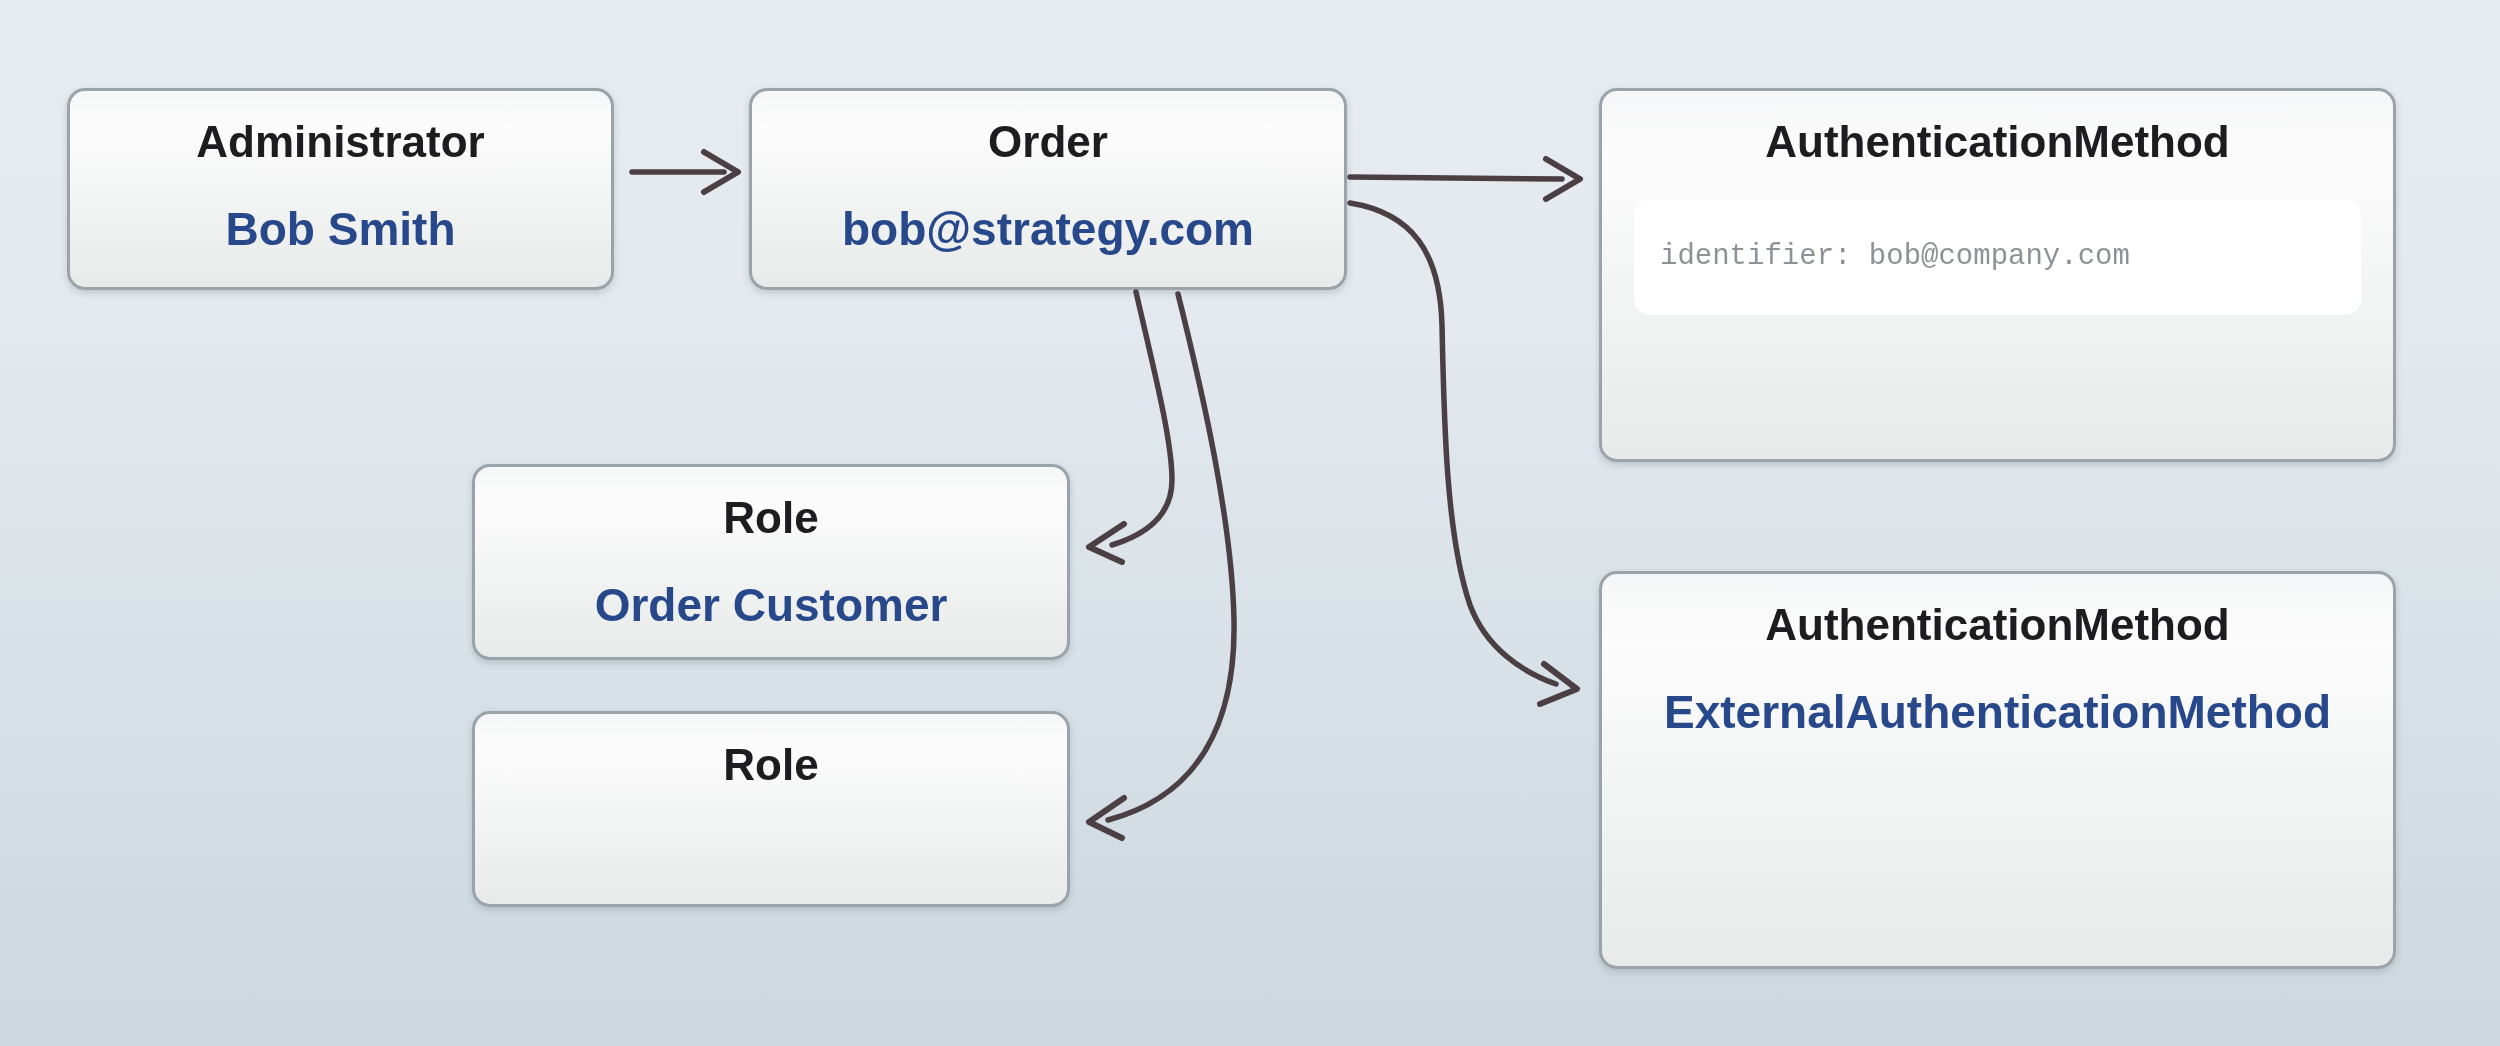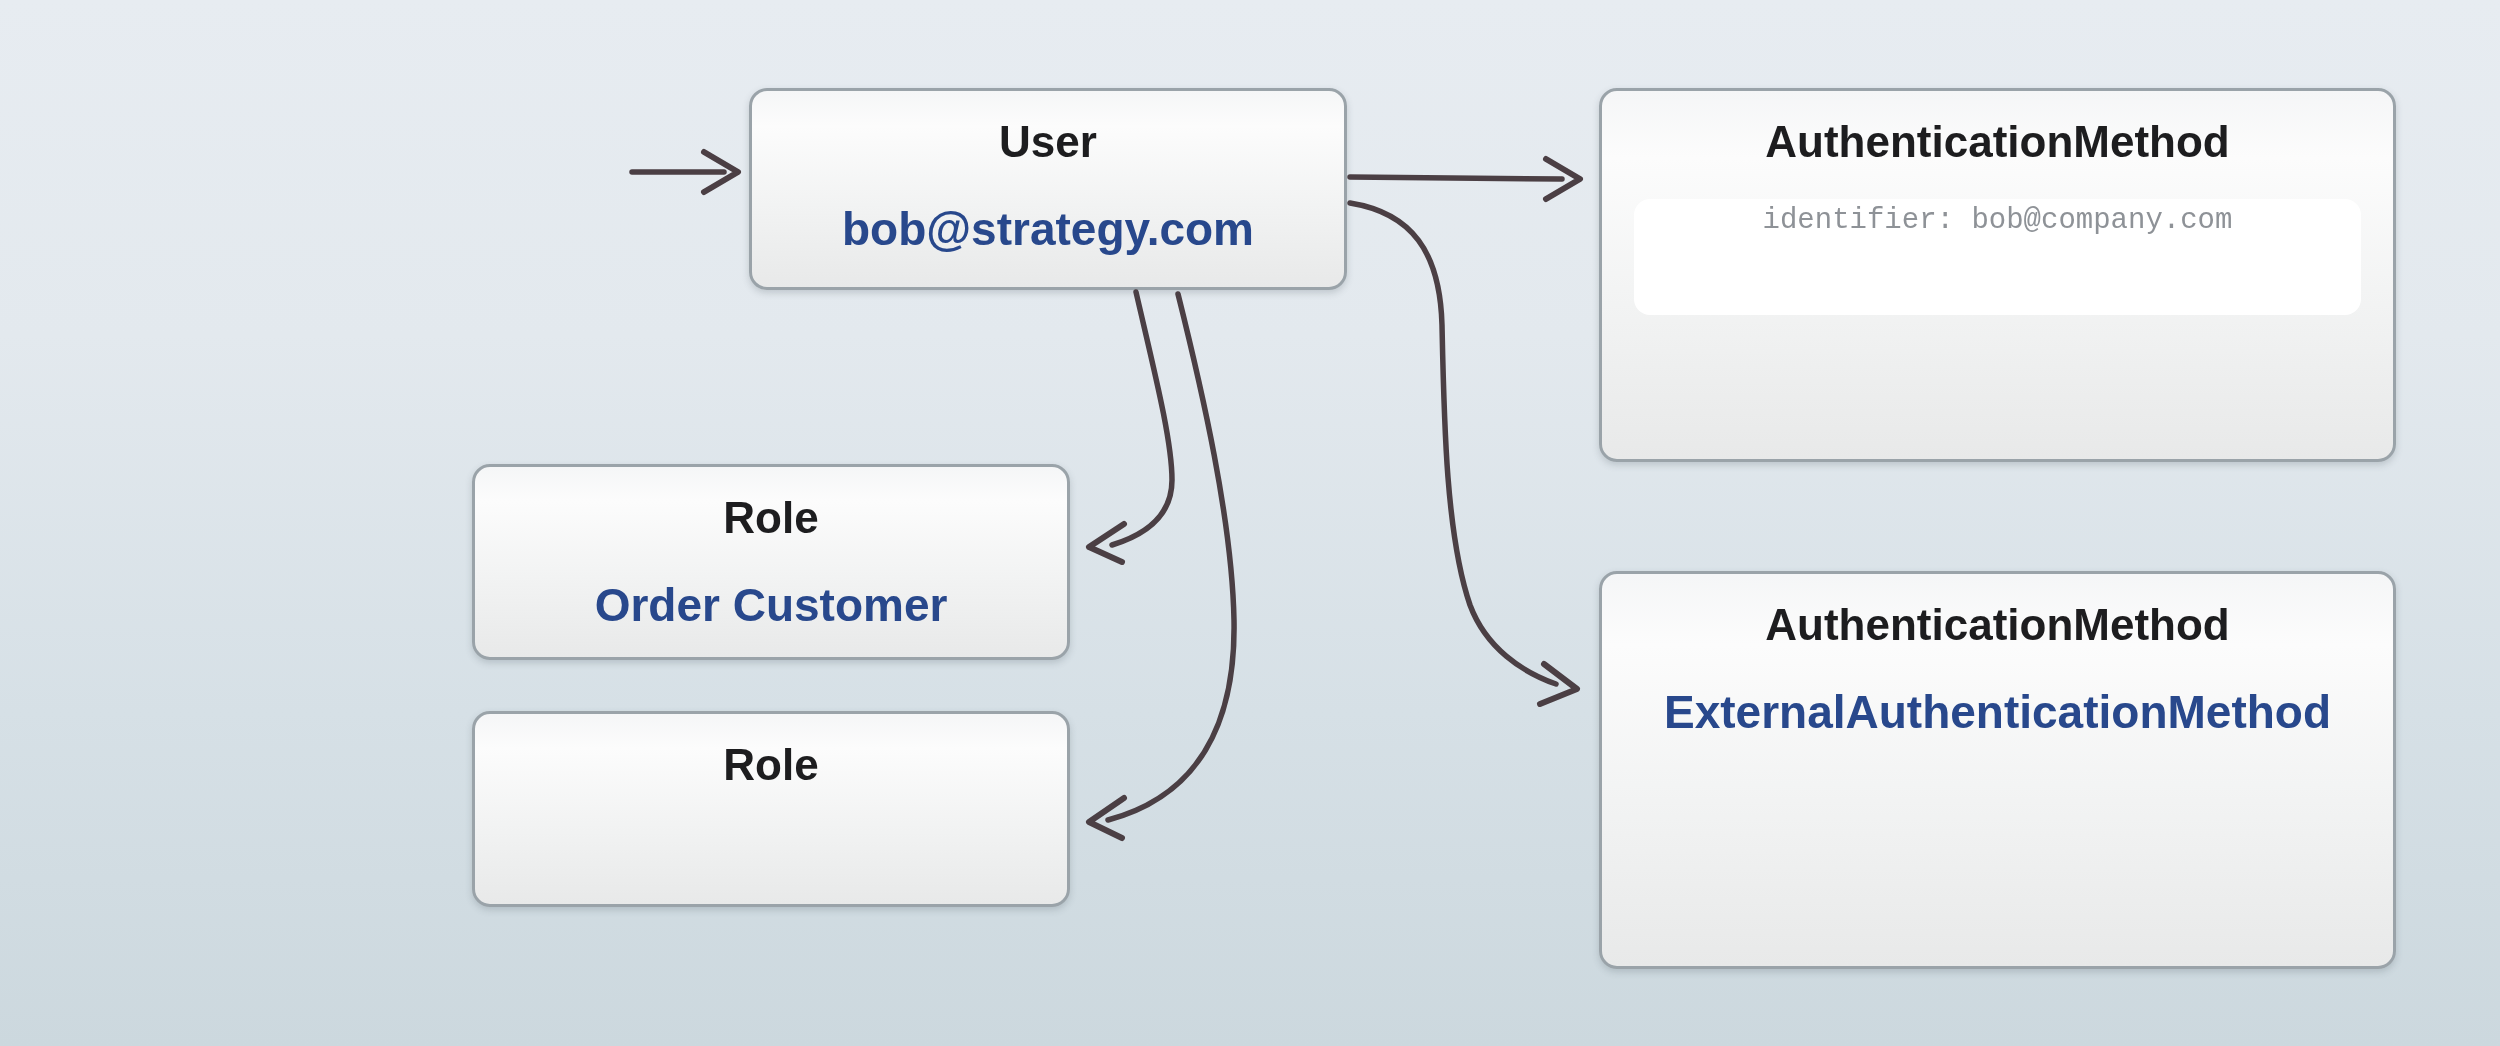--- a/index.html
+++ b/index.html
@@ -45,21 +45,21 @@
   }
   .attr-box {
     margin-top: 32px;
     width: calc(100% - 64px);
     height: 116px;
     box-sizing: border-box;
     background: #ffffff;
     border-radius: 16px;
     padding: 0 26px;
     display: flex;
-    flex-direction: row;
+    flex-direction: column;
     justify-content: center;
   }
   .attr-line {
     font-family: "Liberation Mono", "DejaVu Sans Mono", monospace;
     font-size: 29px;
     line-height: 44px;
     color: #8e9297;
     white-space: pre;
   }
   svg.edges {
@@ -77,23 +77,27 @@
     stroke-linejoin: round;
   }
   svg.edges path.shaft { stroke-width: 5.5; }
   svg.edges path.head  { stroke-width: 6; }
 </style>
 </head>
 <body>
 
 <div class="canvas">
 
+  <div class="node" style="left:67px; top:88px; width:547px; height:202px;">
+    <div class="node-title">Administrator</div>
+    <div class="node-subtitle">Bob Smith</div>
+  </div>
 
   <div class="node" style="left:749px; top:88px; width:598px; height:202px;">
-    <div class="node-title">User</div>
+    <div class="node-title">Order</div>
     <div class="node-subtitle">bob@strategy.com</div>
   </div>
 
   <div class="node" style="left:1599px; top:88px; width:797px; height:374px;">
     <div class="node-title">AuthenticationMethod</div>
     <div class="attr-box">
       <div class="attr-line">identifier: bob@company.com</div>
     </div>
   </div>
 

